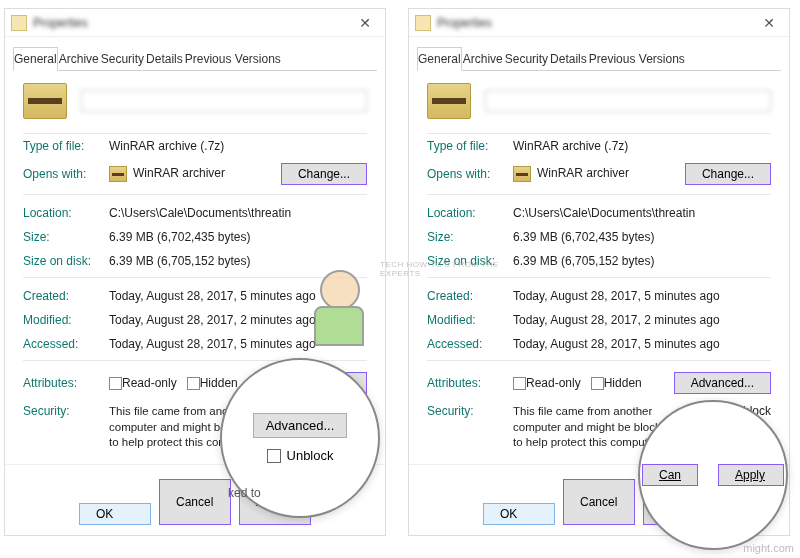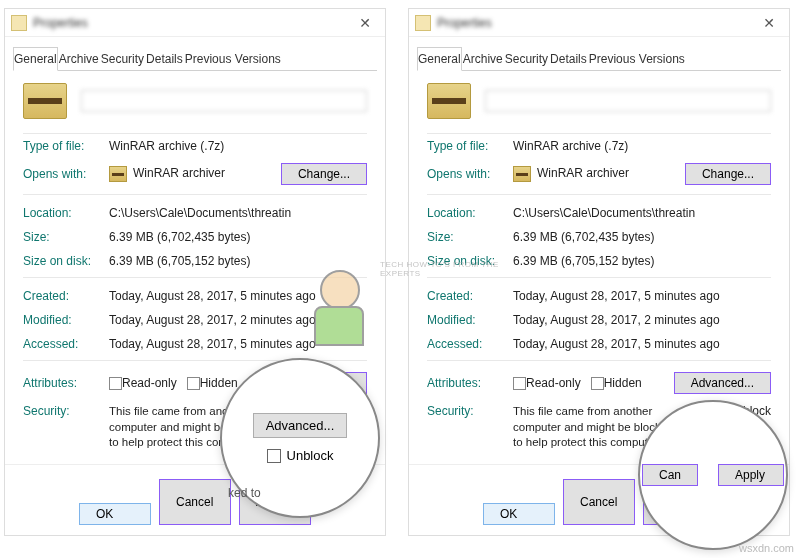--- a/index.html
+++ b/index.html
@@ -224,27 +224,27 @@
 <div class="magnifier mag1">
   <div class="m-adv">Advanced...</div>
   <div class="m-row">
     <span class="m-box"></span>
     <span>Unblock</span>
   </div>
   <span class="side">ked to</span>
 </div>
 
 <div class="magnifier mag2">
-  <div style="display:flex; gap:20px;">
+  <div style="display:flex; gap:20px;text-decoration:underline;">
     <button class="btn" style="min-width:40px;">Can</button>
     <button class="btn">Apply</button>
   </div>
 </div>
 
 <div class="mascot">
   <div class="head"></div>
   <div class="body"></div>
   <div class="badge">
     <div class="t2">TECH HOW-TO'S FROM THE EXPERTS</div>
   </div>
 </div>
 
-<div class="watermark">wsxdn.com</div>
+<div class="watermark">might.com</div>
 
 </body></html>

